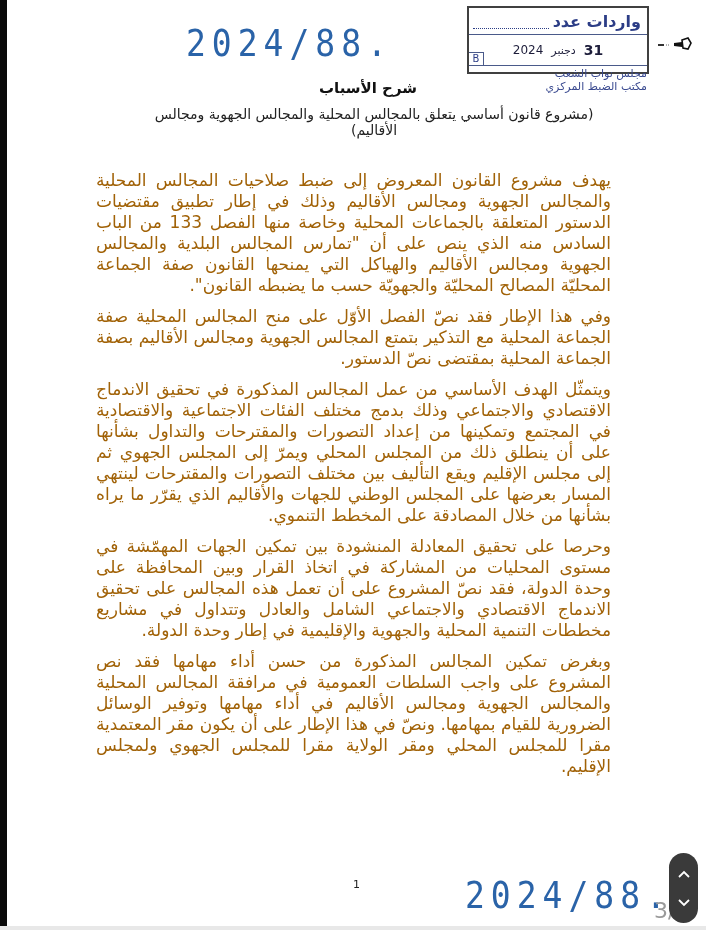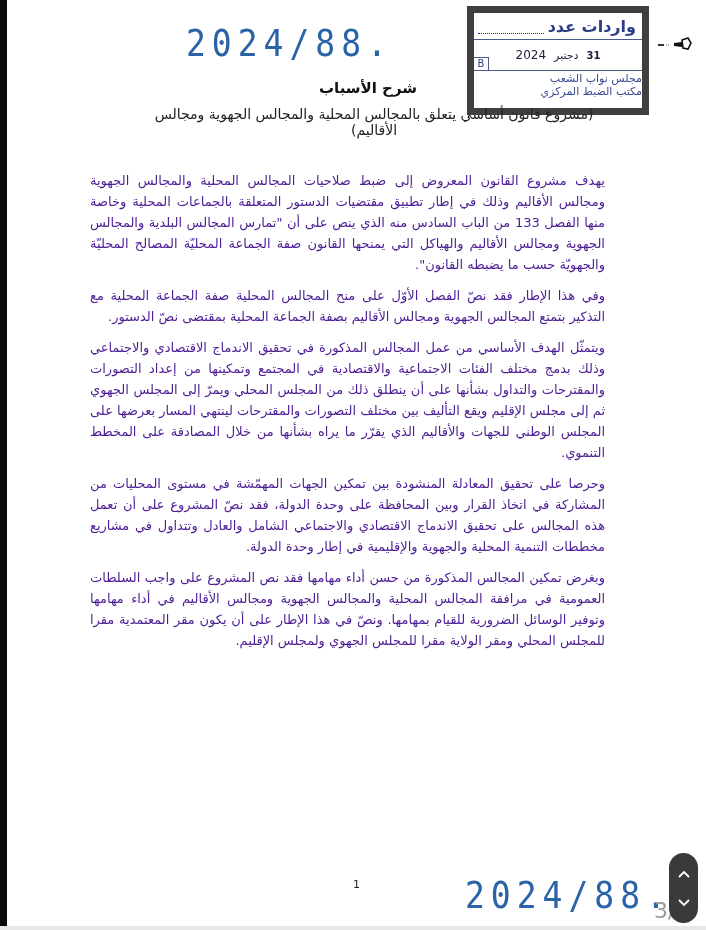--- a/index.html
+++ b/index.html
@@ -16,35 +16,35 @@
   }
   .stamp-number {
     position: absolute; color: #2a63a8;
     font-family: "DejaVu Sans Mono", monospace; letter-spacing: 6px;
     font-size: 33px; font-weight: normal;
   }
   .stamp-number.top { left: 186px; top: 24px; transform: scaleY(1.12); }
   .stamp-number.bottom { left: 465px; top: 876px; transform: scaleY(1.12); }
 
   .reg-stamp {
-    position: absolute; left: 467px; top: 6px; width: 182px; height: 109px;
-    border: 7px solid #404040; color: #2c3d86; box-sizing: border-box;
+    position: absolute; left: 467px; top: 6px; width: 182px; height: 68px;
+    border: 2px solid #404040; color: #2c3d86; box-sizing: border-box;
     direction: rtl;
   }
   .reg-row1 {
     height: 26px; border-bottom: 1.5px solid #4a5a8a; display: flex; align-items: center;
     padding-right: 6px; font-size: 16px; font-weight: bold;
   }
   .reg-row1 .dots { flex: 1; border-bottom: 1px dotted #2c3d86; margin: 10px 4px 0 4px; height: 4px; }
   .reg-row2 {
     height: 30px; border-bottom: 1.5px solid #4a5a8a; position: relative;
     display: flex; align-items: center; justify-content: center; gap: 8px;
     font-size: 11px; color: #1d1d3a; direction: rtl;
   }
-  .reg-row2 .day { font-size: 10px; font-weight: bold; }
+  .reg-row2 .day { font-size: 14px; font-weight: bold; }
   .reg-row2 .year { font-size: 12px; }
   .reg-b {
     position: absolute; left: 0; bottom: 0; width: 14px; height: 12px;
     border-top: 1px solid #4a5a8a; border-right: 1px solid #4a5a8a;
     font-size: 10px; text-align: center; line-height: 12px; color: #2c3d86;
   }
   .reg-row3 {
     text-align: right; font-size: 11px; line-height: 13px; color: #3a4a90; padding-top: 1px;
   }
   .hand-icon {
@@ -55,23 +55,23 @@
     position: absolute; left: 0; width: 706px; top: 79px; text-align: center;
     font-size: 15px; font-weight: bold; color: #111; direction: rtl;
     padding-left: 30px; box-sizing: border-box;
   }
   .doc-subtitle {
     position: absolute; left: 140px; width: 468px; top: 106px;
     font-size: 14px; color: #222; direction: rtl; text-align: center;
   }
 
   .body-text {
-    position: absolute; left: 90px; width: 515px; top: 170px;
-    direction: rtl; text-align: justify; color: #4c1d95;
-    font-size: 13px; line-height: 21px;
+    position: absolute; left: 96px; width: 515px; top: 170px;
+    direction: rtl; text-align: justify; color: #a16207;
+    font-size: 17px; line-height: 21px;
   }
   .body-text p { margin: 0 0 10px 0; text-align-last: right; }
 
   .page-number {
     position: absolute; left: 353px; top: 878px; font-size: 11px; color: #222;
   }
   .page-indicator {
     position: absolute; left: 654px; top: 898px; font-size: 22px; color: #9a9a9a;
   }
   .scroll-pill {

